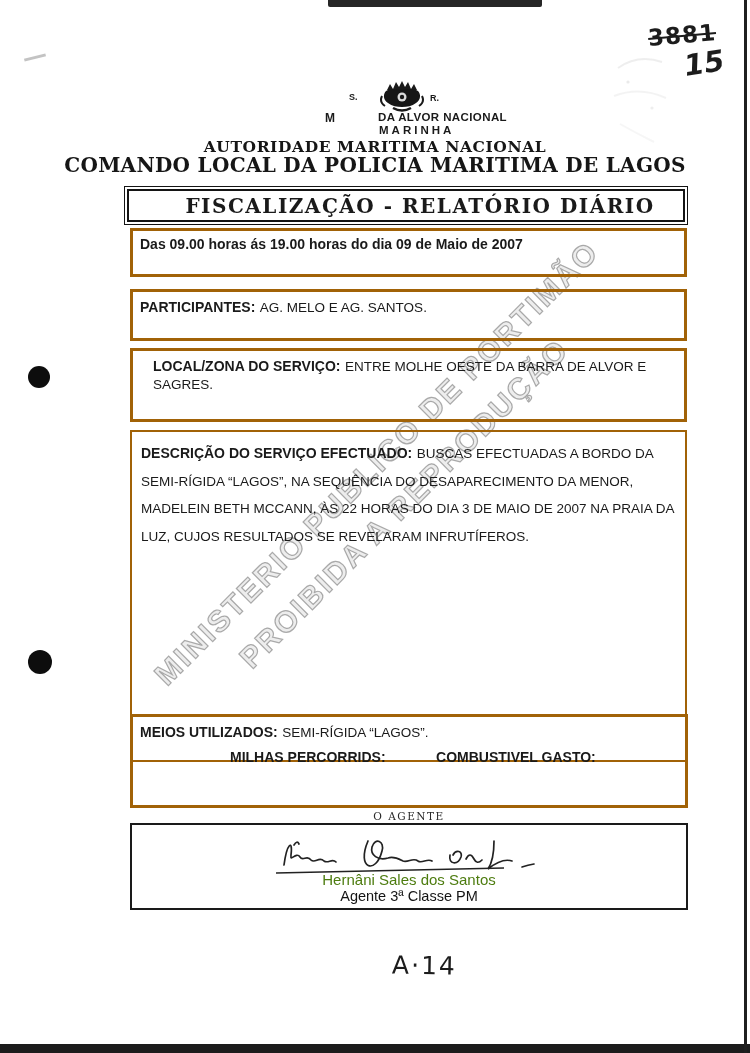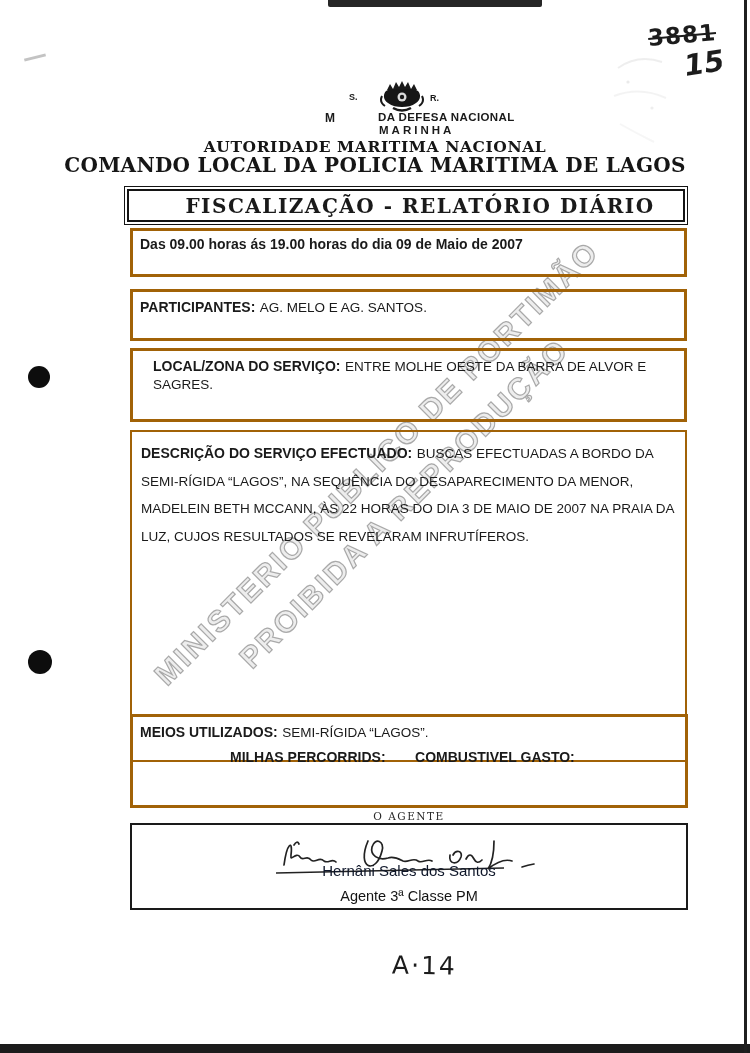--- a/index.html
+++ b/index.html
@@ -48,27 +48,27 @@
   .title-text { font-family:"DejaVu Serif", serif; font-weight:bold; font-size:20px; letter-spacing:1.5px;margin-left:28px; }
   .date-box { left:130px; top:228px; width:557px; height:49px; padding:5px 7px; font-size:14px; font-weight:bold; }
   .part-box { left:130px; top:289px; width:557px; height:52px; padding:6px 7px; }
   .loc-box  { left:130px; top:348px; width:557px; height:74px; padding:6px 20px; }
   .desc-box { left:130px; top:430px; width:557px; height:332px; padding:8px 9px; border-width:2.5px; line-height:26.5px; }
   .meios-box{ left:130px; top:714px; width:558px; height:94px; padding:6px 7px; }
   .lbl { font-weight:bold; font-size:14px; }
   .val { font-size:13.5px; }
   .meios-line2 { margin-top:7px; }
   .meios-line2 .m1 { margin-left:90px; }
-  .meios-line2 .m2 { margin-left:25px; }
+  .meios-line2 .m2 { margin-left:46px; }
 
   .agent-heading { left:130px; top:810px; width:558px; text-align:center;
     font-family:"DejaVu Serif", serif; font-size:10.5px; letter-spacing:1.5px; color:#2a2a2a; z-index:2; }
   .sig-box { left:130px; top:823px; width:558px; height:87px; border:2px solid #1a1a1a; z-index:2; text-align:center; }
   .sig-svg { position:absolute; left:140px; top:6px; }
-  .sig-name { position:absolute; top:37px; left:0; width:100%; font-size:15px; color:#0f172a; }
+  .sig-name { position:absolute; top:46px; left:0; width:100%; font-size:15px; color:#4d7c0f; }
   .sig-rank { position:absolute; top:63px; left:0; width:100%; font-size:14.5px; color:#141414; }
 
   
   .watermark { left:148px; top:668px; transform:rotate(-45deg); transform-origin:0 0; z-index:1; }
   .wm-line {
     font-weight:bold; font-size:30px; letter-spacing:2.5px; white-space:nowrap;
     color:rgba(140,140,140,0.16);
     -webkit-text-stroke:1.2px rgba(105,105,105,0.55);
   }
   .wm2 { margin-left:72px; margin-top:14px; }
@@ -99,21 +99,21 @@
   <svg class="abs crest" width="46" height="33" viewBox="0 0 46 33">
     <path d="M8 10 L11 4 L14 9 L17 2 L20 7 L23 1 L26 7 L29 2 L32 9 L35 4 L38 10 Z" fill="#1a1a1a"></path>
     <path d="M7 11 C4 14 4 20 9 23 C13 26 18 27 23 27 C28 27 33 26 37 23 C42 20 42 14 39 11 C34 8 28 9 23 10 C18 9 12 8 7 11 Z" fill="#161616"></path>
     <circle cx="23" cy="17" r="4.5" fill="#ffffff" opacity=".85"></circle>
     <circle cx="23" cy="17" r="2.2" fill="#1a1a1a"></circle>
     <path d="M3 16 q-3 6 3 10 M43 16 q3 6 -3 10" stroke="#1a1a1a" stroke-width="2" fill="none"></path>
     <path d="M14 28 q9 5 18 0" stroke="#1a1a1a" stroke-width="2.5" fill="none"></path>
   </svg>
   <span class="abs crest-r">R.</span>
   <span class="abs hdr-m">M</span>
-  <span class="abs hdr-ministry">DA DEFESA NACIONAL</span>
+  <span class="abs hdr-ministry">DA ALVOR NACIONAL</span>
   <span class="abs hdr-navy">MARINHA</span>
   <div class="abs hdr-center hdr-auth">AUTORIDADE MARITIMA NACIONAL</div>
   <div class="abs hdr-center hdr-cmd">COMANDO LOCAL DA POLICIA MARITIMA DE LAGOS</div>
 
   <div class="abs watermark">
     <div class="wm-line">MINISTERIO PUBLICO DE PORTIMÃO</div>
     <div class="wm-line wm2">PROIBIDA A REPRODUÇÃO</div>
   </div>
 
   <div class="abs title-box">

